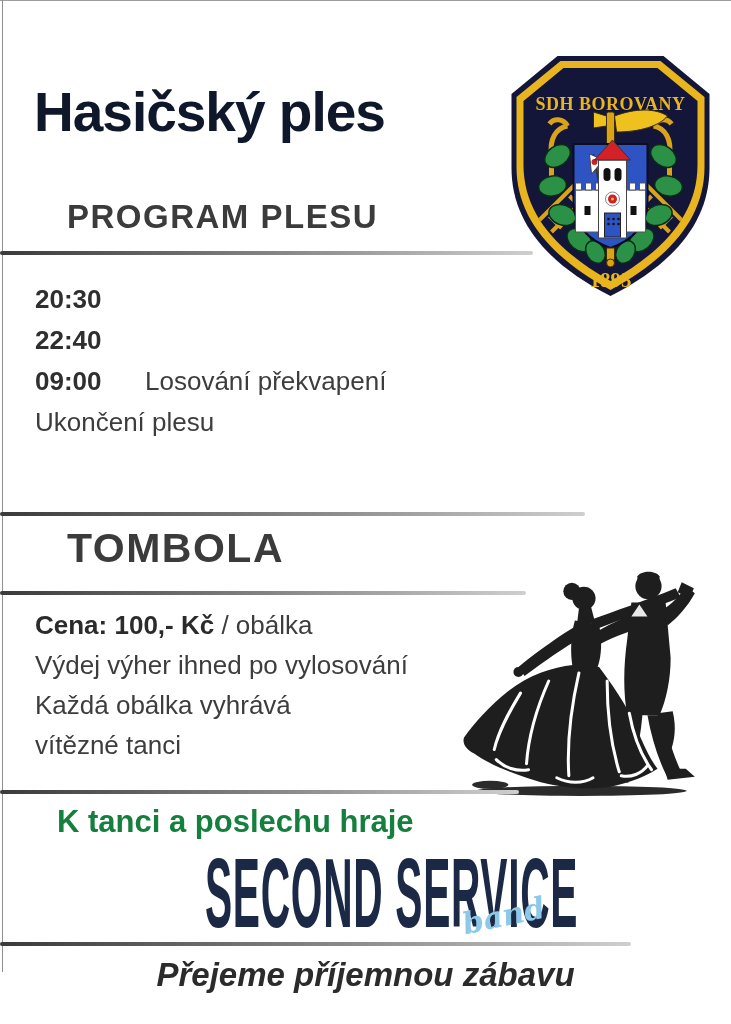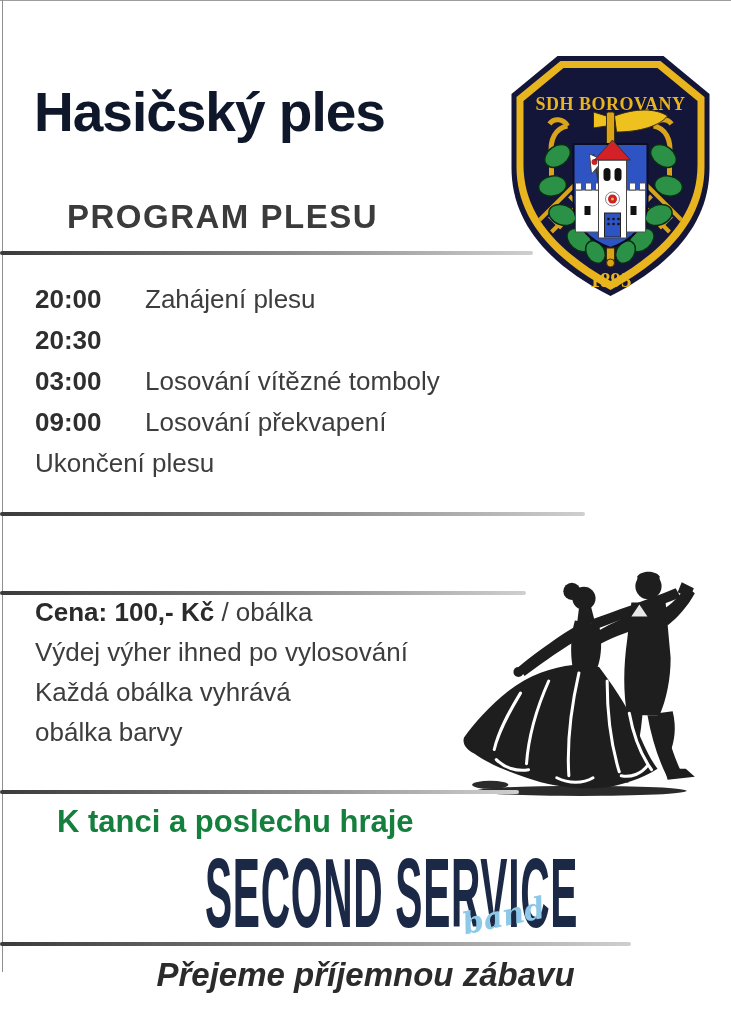--- a/index.html
+++ b/index.html
@@ -28,21 +28,21 @@
   .d2{top:512px;width:585px;}
   .d3{top:591px;width:526px;}
   .d4{top:790px;width:519px;}
   .d5{top:942px;width:631px;}
 
   .program-list{position:absolute;left:35px;top:279px;}
   .program-row{display:flex;height:41px;align-items:center;}
   .program-time{width:110px;font-weight:700;font-size:26px;color:#2f2f2f;letter-spacing:0;}
   .program-label{font-size:26px;color:#3d3d3d;white-space:nowrap;}
 
-  .tombola-block{position:absolute;left:35px;top:592px;font-size:26px;line-height:40px;color:#3d3d3d;}
+  .tombola-block{position:absolute;left:35px;top:605px;font-size:26px;line-height:40px;color:#3d3d3d;}
   .tombola-block .bold{font-weight:700;color:#2b2b2b;}
 
   .badge{position:absolute;left:505px;top:52px;}
   .dancers{position:absolute;left:460px;top:562px;}
 
   .band-intro{
     position:absolute;left:57px;top:804px;font-size:31px;font-weight:700;color:#15803d;white-space:nowrap;
   }
   .band-logo{
     position:absolute;left:205px;top:846px;font-size:59px;font-weight:700;line-height:1;
@@ -148,47 +148,43 @@
       <circle cx="105" cy="211" r="4" fill="#d9a31a" stroke="#3a2c05"></circle>
     </g>
     <text x="105" y="235" text-anchor="middle" fill="#e9b51e" font-family="Liberation Serif,serif" font-weight="bold" font-size="21">1895</text>
   </svg>
 
   <div class="section-heading h-program">PROGRAM PLESU</div>
   <div class="divider d1"></div>
 
   <div class="program-list">
     <div class="program-row">
-      <span class="program-time">20:00</span>
-      <span class="program-label">Zahájení plesu</span>
-    </div>
-    <div class="program-row">
       <span class="program-time">20:30</span>
     </div>
     <div class="program-row">
-      <span class="program-time">03:00</span>
-      <span class="program-label">Losování vítězné tomboly</span>
+      <span class="program-time">22:40</span>
     </div>
     <div class="program-row">
       <span class="program-time">09:00</span>
       <span class="program-label">Losování překvapení</span>
     </div>
     <div class="program-row">
       <span class="program-label">Ukončení plesu</span>
     </div>
   </div>
 
   <div class="divider d2"></div>
+  <div class="section-heading h-tombola">TOMBOLA</div>
   <div class="divider d3"></div>
 
   <div class="tombola-block">
     <div><span class="bold">Cena: 100,- Kč</span><span> / obálka</span></div>
     <div>Výdej výher ihned po vylosování</div>
     <div>Každá obálka vyhrává</div>
-    <div>obálka barvy</div>
+    <div>vítězné tanci</div>
   </div>
 
   <svg class="dancers" width="258" height="236" viewBox="0 0 256 234">
     <ellipse cx="120" cy="227" rx="105" ry="5" fill="#2b2b2b"></ellipse>
     <ellipse cx="30" cy="221" rx="18" ry="4" fill="#2b2b2b"></ellipse>
     <g fill="#1e1e1e">
 
       <path d="M112,102 L138,104 C150,120 164,140 172,158 C180,175 186,192 196,205
                C180,215 160,222 140,224 C115,226 88,222 66,214 C48,208 28,200 14,190
                C6,186 2,180 4,174 C14,160 30,142 48,128 C68,112 92,104 112,102 Z"></path>

